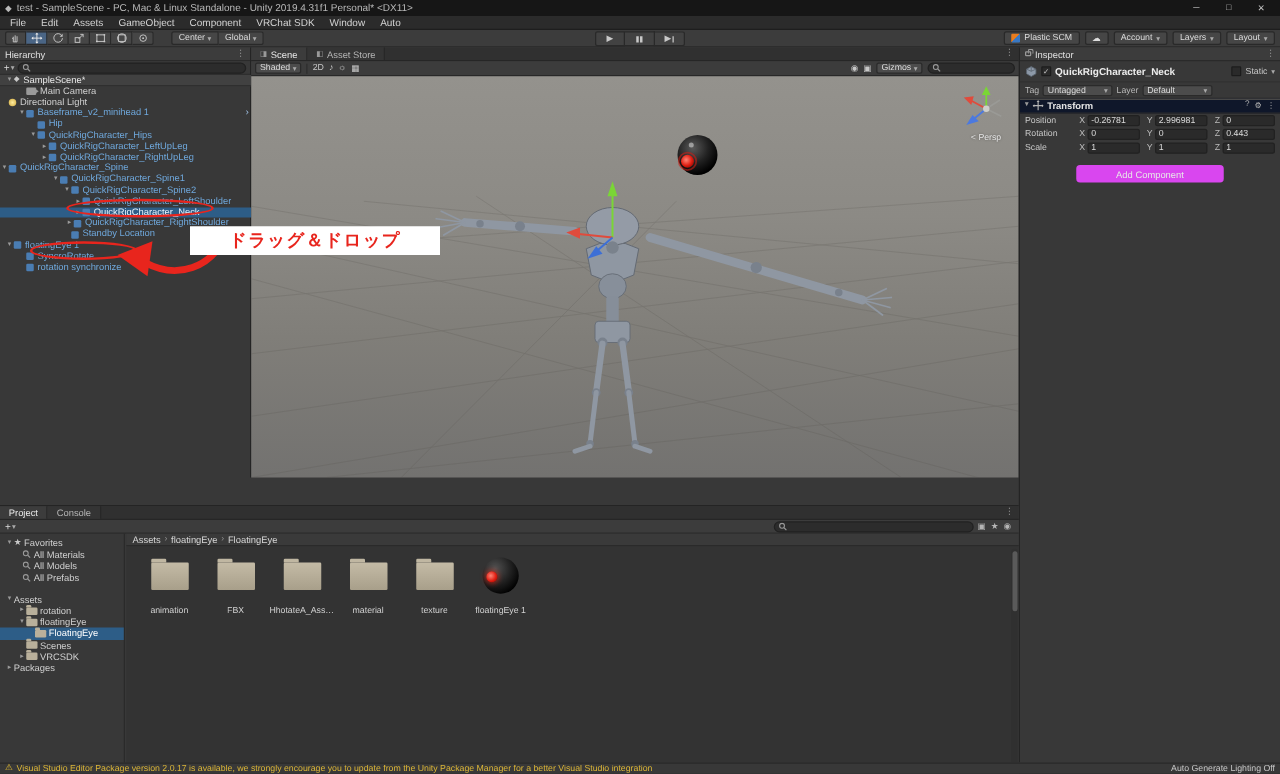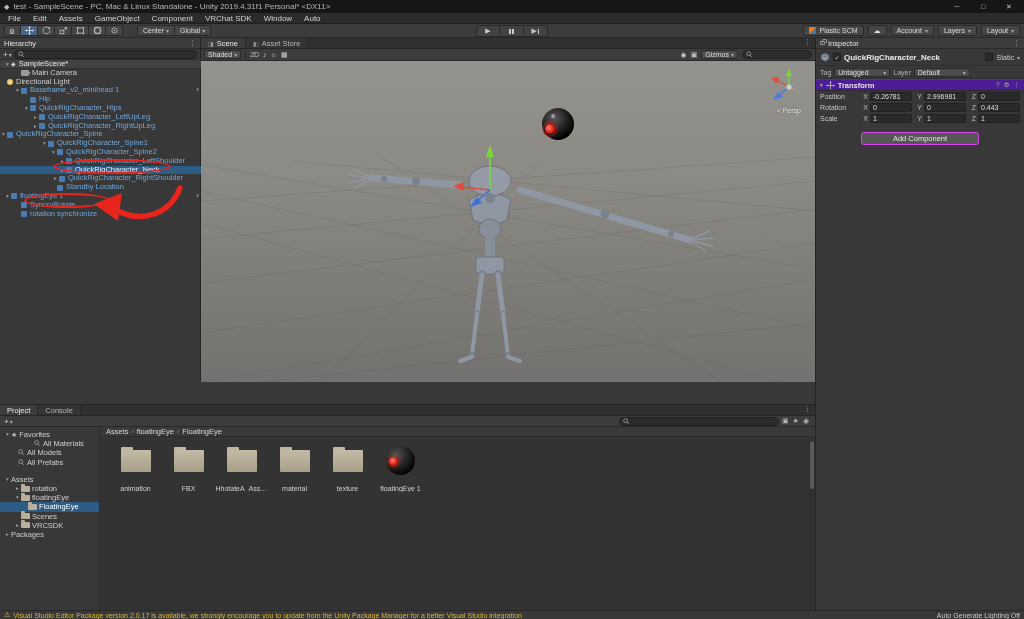--- a/index.html
+++ b/index.html
@@ -80,28 +80,28 @@
   #persp-label { position:absolute; right:14px; top:46px; font-size:7px; color:#e6e6e6; text-shadow:0 0 2px rgba(0,0,0,.4); }
   #axis-gizmo { position:absolute; right:6px; top:4px; }
 
   
   #inspector { position:absolute; left:815px; top:38px; width:209px; height:572px; background:#383838; border-left:1px solid #242424; }
   .objhead { height:17px; display:flex; align-items:center; padding:0 4px; gap:3px; border-bottom:1px solid #303030; }
   .objname { font-size:8px; font-weight:bold; color:#ececec; white-space:nowrap; overflow:hidden; flex:1; }
   .cb { width:8px; height:8px; background:#2a2a2a; border:1px solid #1c1c1c; border-radius:1px; display:flex; align-items:center; justify-content:center; font-size:6px; color:#c8c8c8; flex:none; }
   .staticlbl { font-size:7px; color:#c8c8c8; }
   .taglayer { height:13px; display:flex; align-items:center; padding:0 4px; gap:3px; font-size:7px; color:#b8b8b8; border-bottom:1px solid #2e2e2e; }
-  .comphead { height:12px; background:#4c1d95; border-top:1px solid #484848; border-bottom:1px solid #2c2c2c; display:flex; align-items:center; gap:3px; padding:0 4px; font-size:7.5px; color:#e4e4e4; font-weight:bold; }
+  .comphead { height:12px; background:#0f172a; border-top:1px solid #484848; border-bottom:1px solid #2c2c2c; display:flex; gap:3px; padding:0 4px; font-size:7.5px; color:#e4e4e4; font-weight:bold; }
   .comphead .rt { margin-left:auto; display:flex; gap:4px; font-weight:normal; font-size:6.5px; color:#b0b0b0; }
   .trow { height:11px; display:flex; align-items:center; padding:0 4px; gap:2px; font-size:7px; color:#c8c8c8; }
   .trow .rlbl { width:38px; flex:none; }
   .axis { width:6px; flex:none; text-align:right; margin-left:2px; color:#bdbdbd; }
   .nf { background:#2a2a2a; border:1px solid #212121; border-radius:2px; height:9px; font-size:7px; color:#dcdcdc; display:flex; align-items:center; padding:0 2px; flex:1; min-width:0; overflow:hidden; white-space:nowrap; }
   .addcomp-wrap { display:flex; justify-content:center; margin-top:8px; }
-  .addcomp { width:118px; height:13px; background:#565656; border:1px solid #d946ef; border-radius:3px; font-size:7.5px; color:#e8e8e8; display:flex; align-items:center; justify-content:center; }
+  .addcomp { width:118px; height:13px; background:#565656; border:7px solid #d946ef; border-radius:3px; font-size:7.5px; color:#e8e8e8; display:flex; align-items:center; justify-content:center; }
   .xicon { width:10px; height:10px; flex:none; }
 
   
   #project { position:absolute; left:0; top:404px; width:815px; height:228px; background:#383838; border-top:1px solid #242424; }
   .projtools { height:11px; background:#3c3c3c; border-bottom:1px solid #2b2b2b; display:flex; align-items:center; padding:0 4px; gap:3px; }
   .projtools .search { max-width:160px; margin-left:auto; }
   .pt-icons { display:flex; gap:4px; font-size:7px; color:#b5b5b5; padding-right:2px; }
   #projtree { position:absolute; left:0; top:22px; width:100px; height:206px; border-right:1px solid #2a2a2a; font-size:7.5px; padding-top:3px; }
   .pr { height:9.2px; line-height:9.2px; display:flex; align-items:center; white-space:nowrap; color:#cfcfcf; }
   .pr .ar { width:7px; flex:none; font-size:5.5px; color:#9a9a9a; text-align:center; }
@@ -615,21 +615,21 @@
         <span>★</span>
         <span>◉</span>
       </div>
     </div>
     <div id="projtree">
       <div class="pr" style="padding-left:4px">
           <span class="ar">▾</span>
           <span class="starico">★</span>
           <span>Favorites</span>
         </div>
-      <div class="pr" style="padding-left:34px">
+      <div class="pr" style="padding-left:18px">
           <svg class="mag" width="7" height="7" viewBox="0 0 8 8" style="margin-right:2px">
             <circle cx="3" cy="3" r="2.2" fill="none" stroke="#9a9a9a"></circle>
             <path d="M4.8 4.8 7 7" stroke="#9a9a9a"></path>
           </svg>
           <span>All Materials</span>
         </div>
       <div class="pr" style="padding-left:18px">
           <svg class="mag" width="7" height="7" viewBox="0 0 8 8" style="margin-right:2px">
             <circle cx="3" cy="3" r="2.2" fill="none" stroke="#9a9a9a"></circle>
             <path d="M4.8 4.8 7 7" stroke="#9a9a9a"></path>
@@ -725,14 +725,15 @@
     <span class="warntext">Visual Studio Editor Package version 2.0.17 is available, we strongly encourage you to update from the Unity Package Manager for a better Visual Studio integration</span>
     <span class="statusright">Auto Generate Lighting Off</span>
   </div>
 
   <div class="anno-ellipse" id="anno-e1"></div>
   <div class="anno-ellipse" id="anno-e2"></div>
   <svg id="anno-arrow" width="110" height="55" viewBox="0 0 110 55">
     <path d="M92 8 C 82 34, 54 44, 28 30" stroke="#e8251d" stroke-width="5.5" fill="none" stroke-linecap="round"></path>
     <polygon points="6,24 34,13 30,41" fill="#e8251d"></polygon>
   </svg>
+  <div id="anno-box">ドラッグ＆ドロップ</div>
 
 </div>
 
 </body></html>

